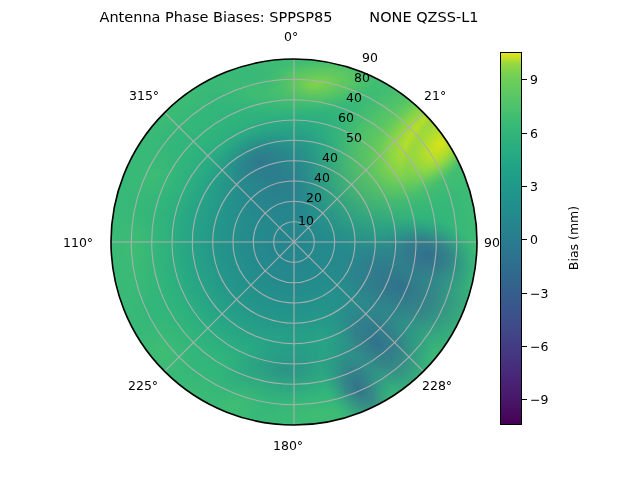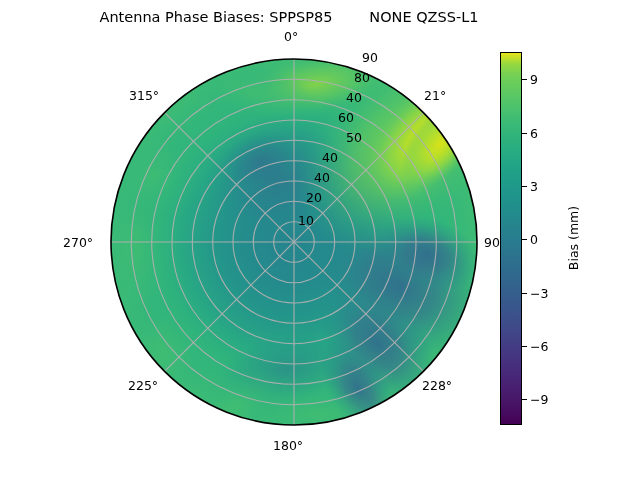--- a/index.html
+++ b/index.html
@@ -209,21 +209,21 @@
     <span class="rad-label" style="left:244px;top:12px;">80</span>
     <span class="rad-label" style="left:252px;top:-8px;">90</span>
   </div>
 
   <span class="ang-label" style="left:284px;top:29px;">0°</span>
   <span class="ang-label" style="left:424px;top:88px;">21°</span>
   <span class="ang-label" style="left:484px;top:235px;">90</span>
   <span class="ang-label" style="left:422px;top:378px;">228°</span>
   <span class="ang-label" style="left:273px;top:438px;">180°</span>
   <span class="ang-label" style="left:128px;top:378px;">225°</span>
-  <span class="ang-label" style="left:63px;top:235px;">270°</span>
+  <span class="ang-label" style="left:63px;top:235px;">110°</span>
   <span class="ang-label" style="left:129px;top:88px;">315°</span>
 
   <div id="cbar-wrap">
     <div id="cbar">
       <svg id="cbar-svg" viewBox="0 0 20 371" preserveAspectRatio="none">
         <defs>
           <linearGradient id="viridis" x1="0" y1="1" x2="0" y2="0">
             <stop offset="0.000" stop-color="#440154"></stop>
             <stop offset="0.060" stop-color="#481567"></stop>
             <stop offset="0.125" stop-color="#482677"></stop>

